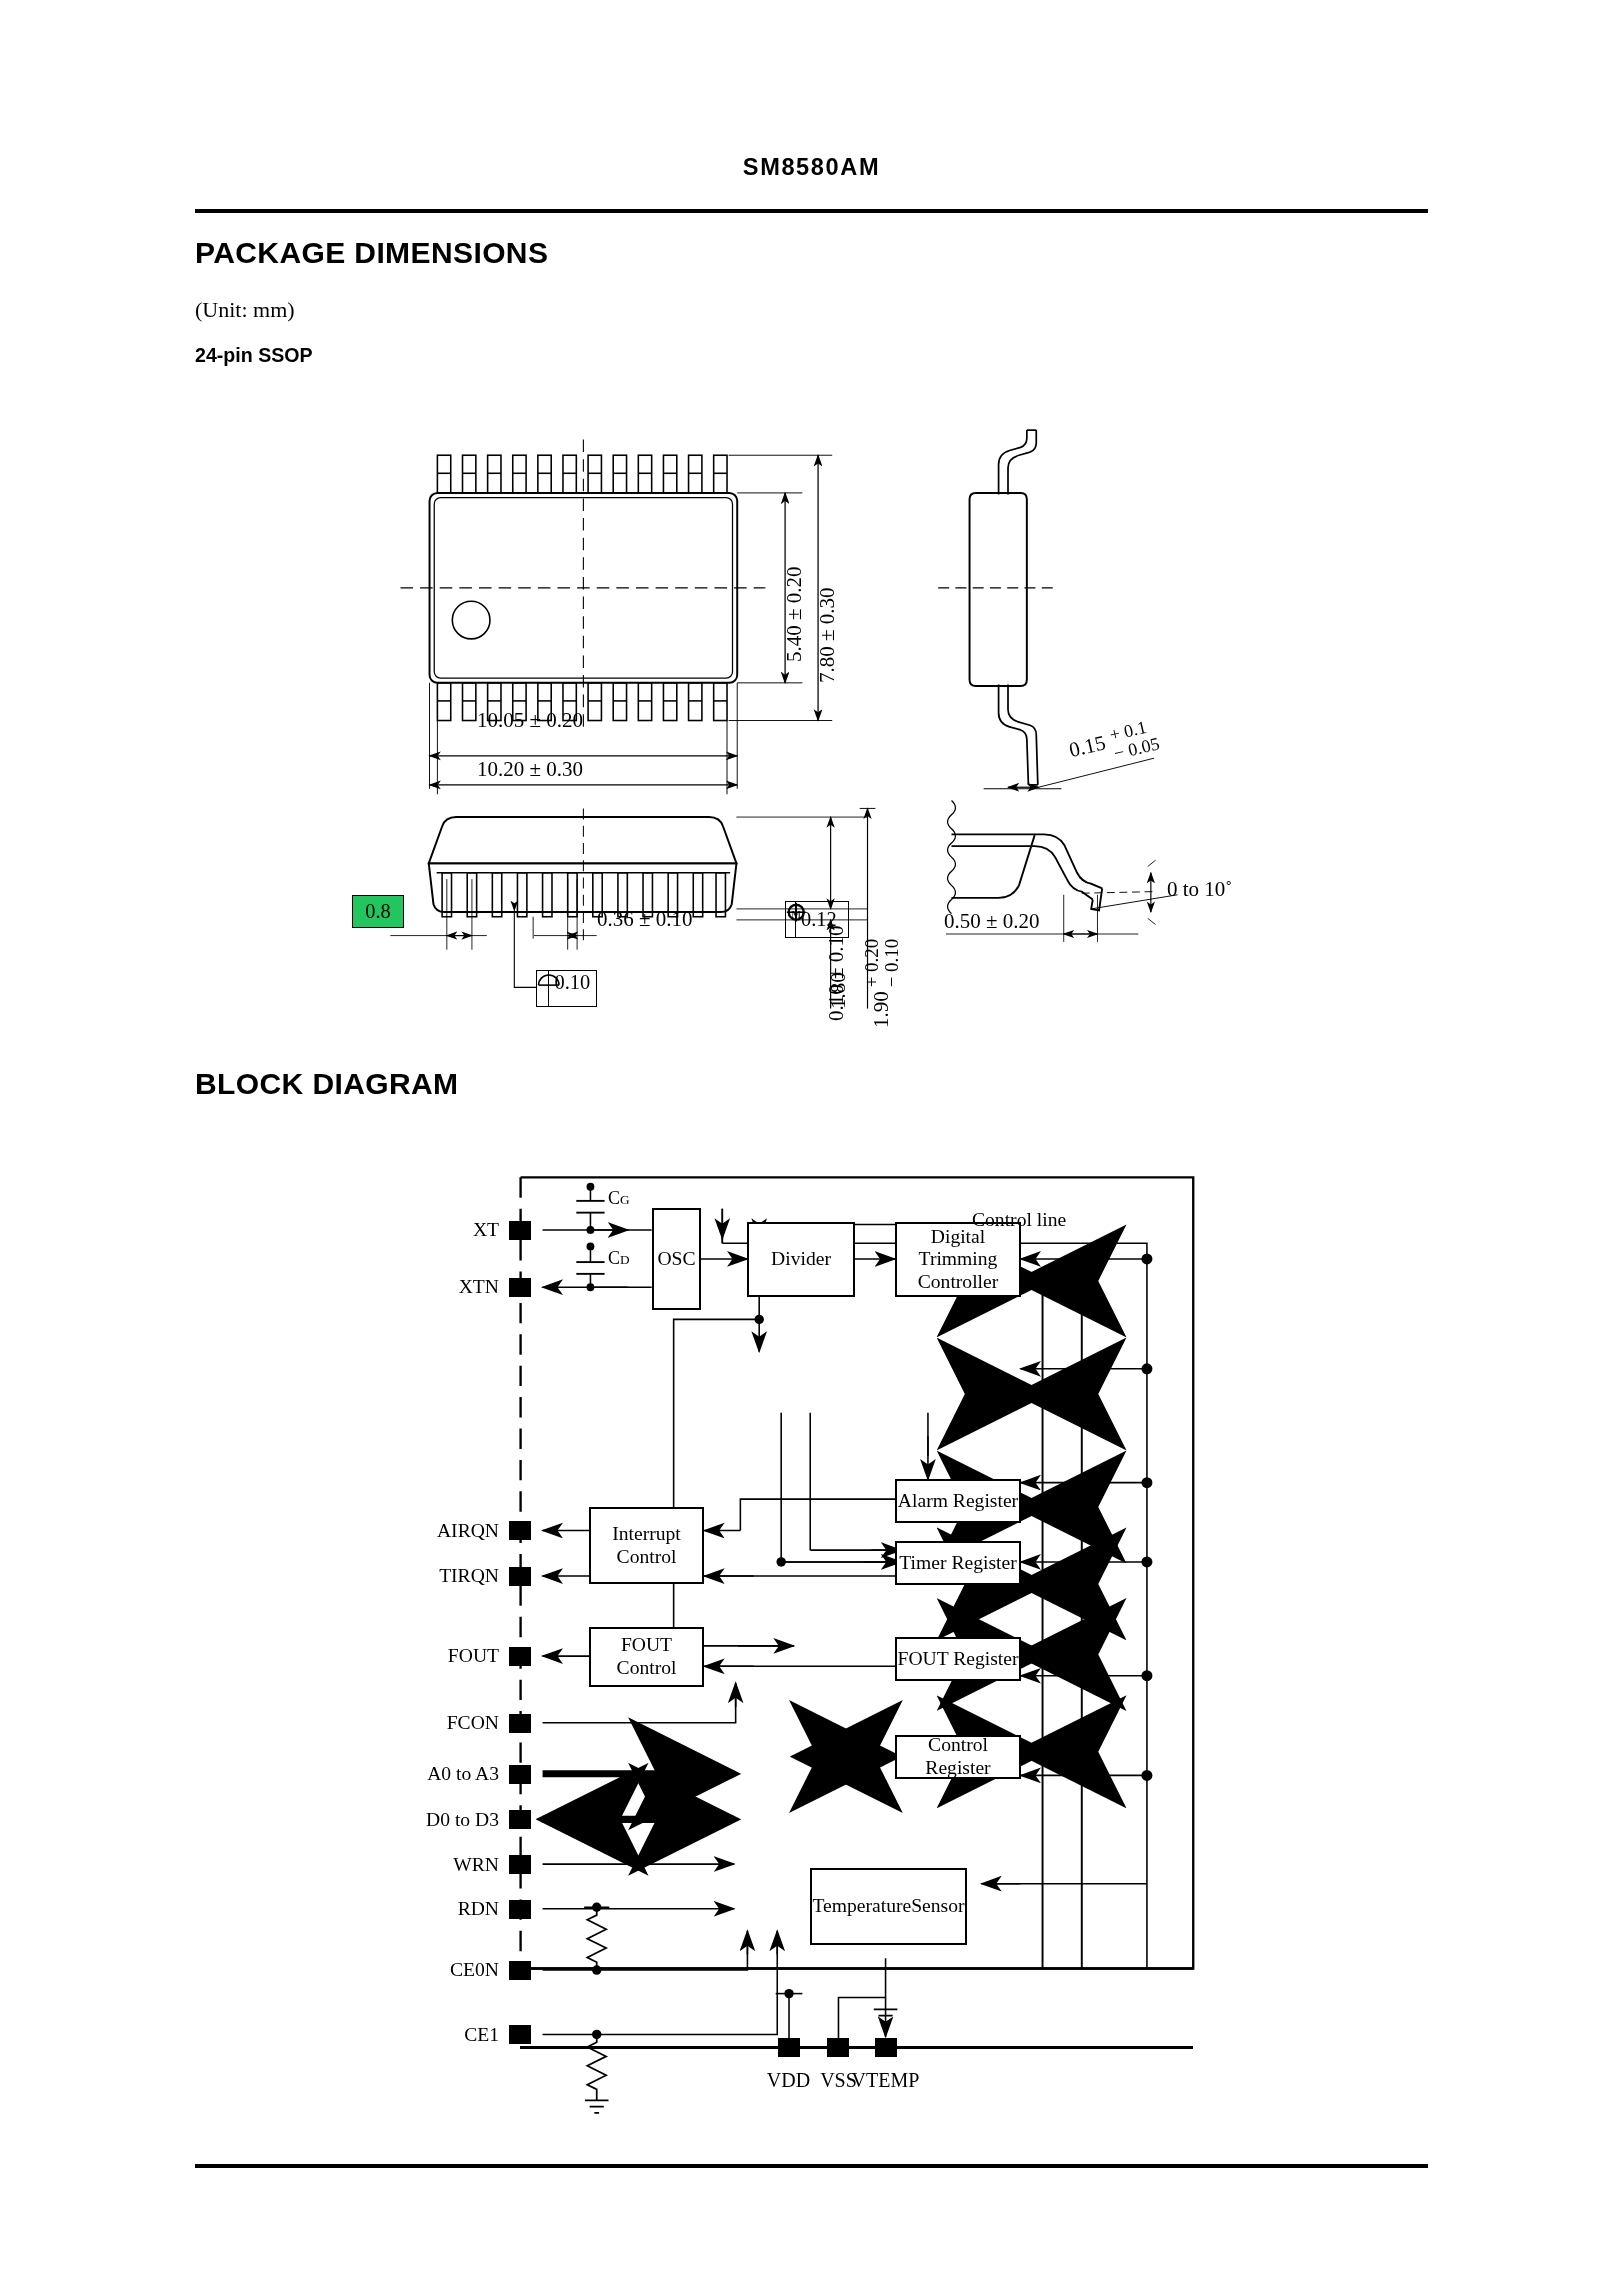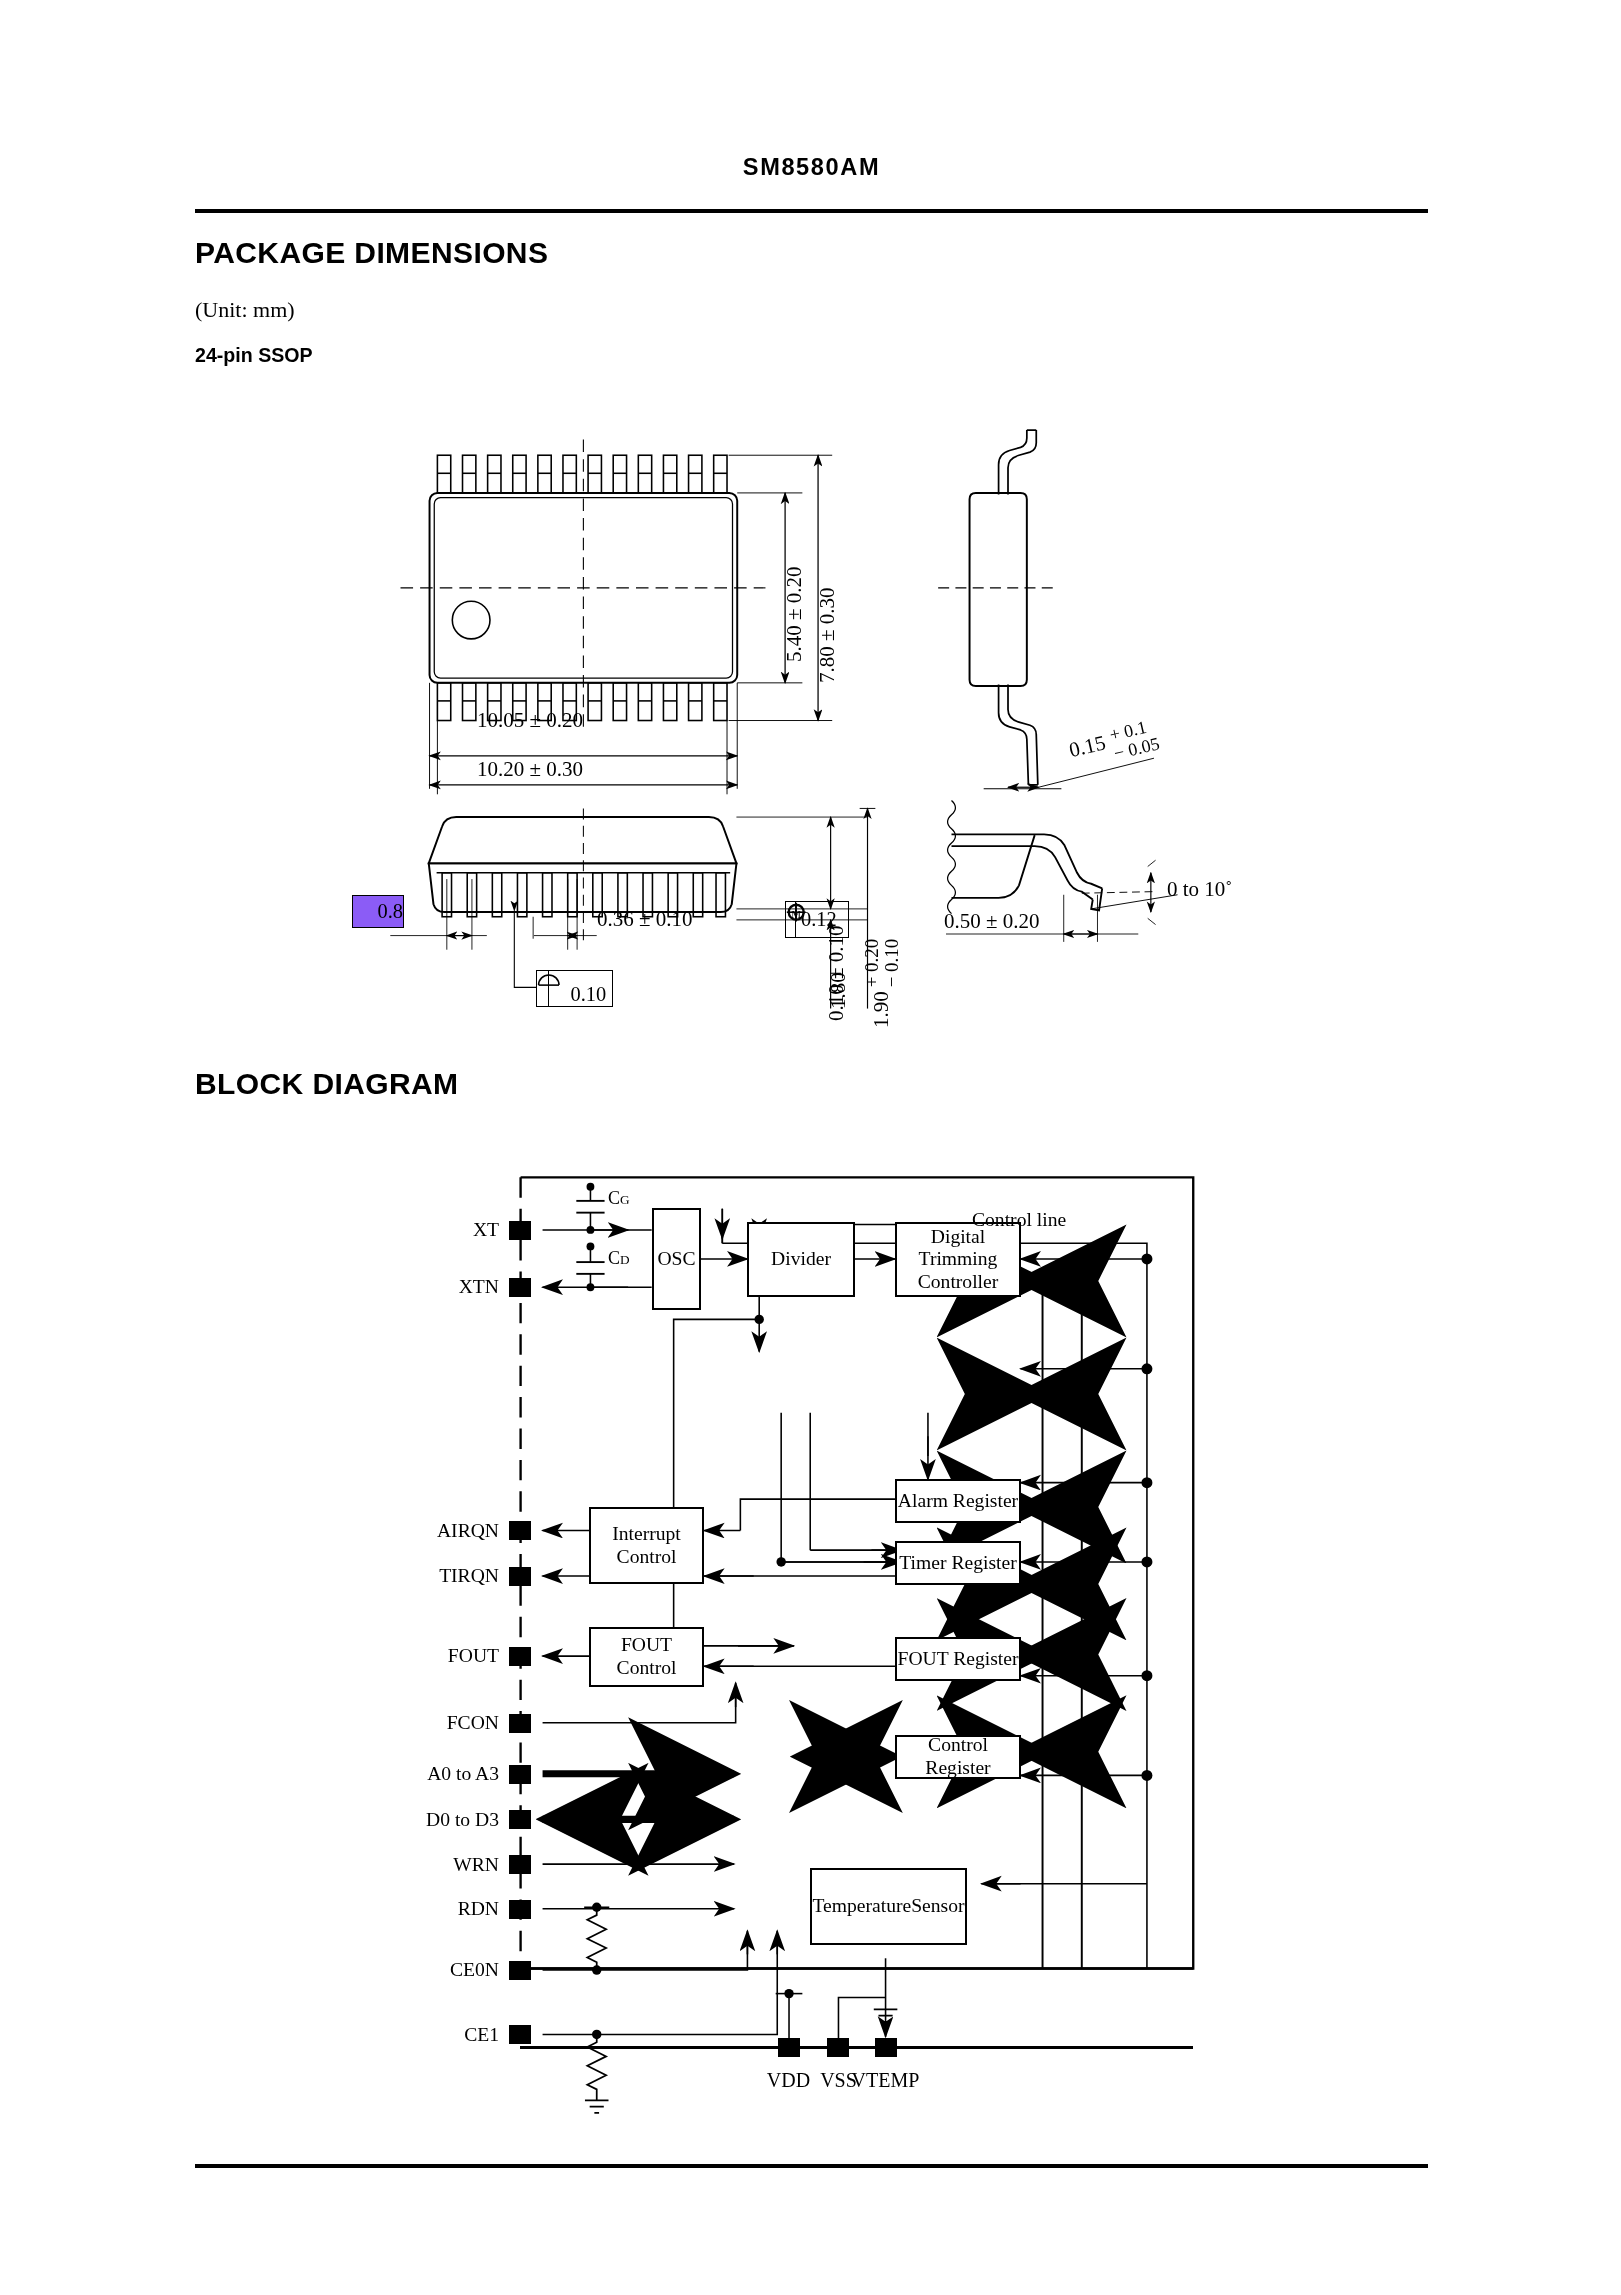--- a/index.html
+++ b/index.html
@@ -20,22 +20,22 @@
       font-size:30px;letter-spacing:0.4px;}
   .unit{position:absolute;font-family:"Liberation Serif",serif;font-size:22px;}
   .sub{position:absolute;font-family:"Liberation Sans",sans-serif;font-weight:bold;font-size:19.6px;}
 
   
   .ln{position:absolute;background:#000;}
   .hl{height:1.6px;}
   .dim{position:absolute;font-family:"Liberation Serif",serif;font-size:21px;white-space:nowrap;}
   .vdim{position:absolute;font-family:"Liberation Serif",serif;font-size:21px;white-space:nowrap;
         transform-origin:0 0;transform:rotate(-90deg);}
-  .fbox{position:absolute;border:1.6px solid #000;box-sizing:border-box;background:#8b5cf6;
-        font-family:"Liberation Serif",serif;font-size:20.4px;text-align:right;}
+  .fbox{position:absolute;border:1.6px solid #000;box-sizing:border-box;background:#22c55e;
+        font-family:"Liberation Serif",serif;font-size:20.4px;text-align:center;}
 
   svg{position:absolute;left:0;top:0;overflow:visible;}
 
   
   .bd-box{position:absolute;border:2.4px solid #000;box-sizing:border-box;background:#fff;
           display:flex;align-items:center;justify-content:center;text-align:center;
           font-family:"Liberation Serif",serif;font-size:19.6px;line-height:1.15;}
   .pin{position:absolute;background:#000;width:22px;height:19px;}
   .plabel{position:absolute;font-family:"Liberation Serif",serif;font-size:19.6px;
           text-align:right;white-space:nowrap;}
@@ -279,21 +279,21 @@
     <span style="padding:0 4.7px;">0.12</span>
     <span style="padding:0 3.1px;display:flex;align-items:center;">
       <svg width="20.4" height="20.4" viewBox="0 0 26 26" style="font-size:26px">
           <circle cx="13" cy="13" r="10" fill="none" stroke="#000" stroke-width="2"></circle>
           <text x="13" y="20" font-size="14" text-anchor="middle" font-family="Liberation Serif, serif">M</text>
         </svg>
     </span>
   </div>
 
   <div style="position:absolute;left:536px;top:970px;display:flex;border:1.6px solid #000;height:35px;
-              align-items:flex-end;font-family:'Liberation Serif',serif;font-size:20.4px;gap:16px;">
+              align-items:flex-start;font-family:'Liberation Serif',serif;font-size:20.4px;">
     <span style="padding:0 5.5px;border-right:1.6px solid #000;height:100%;display:flex;align-items:center;">
       <svg width="23.6" height="15.7" viewBox="0 0 30 20">
           <path d="M2,18 A13,13 0 0 1 28,18" fill="none" stroke="#000" stroke-width="2"></path>
           <line x1="2" y1="18" x2="28" y2="18" stroke="#000" stroke-width="2"></line>
         </svg>
     </span>
     <span style="padding:0 5.5px;">0.10</span>
   </div>
 
   <div class="vdim" style="left:826px;top:1009px;">

